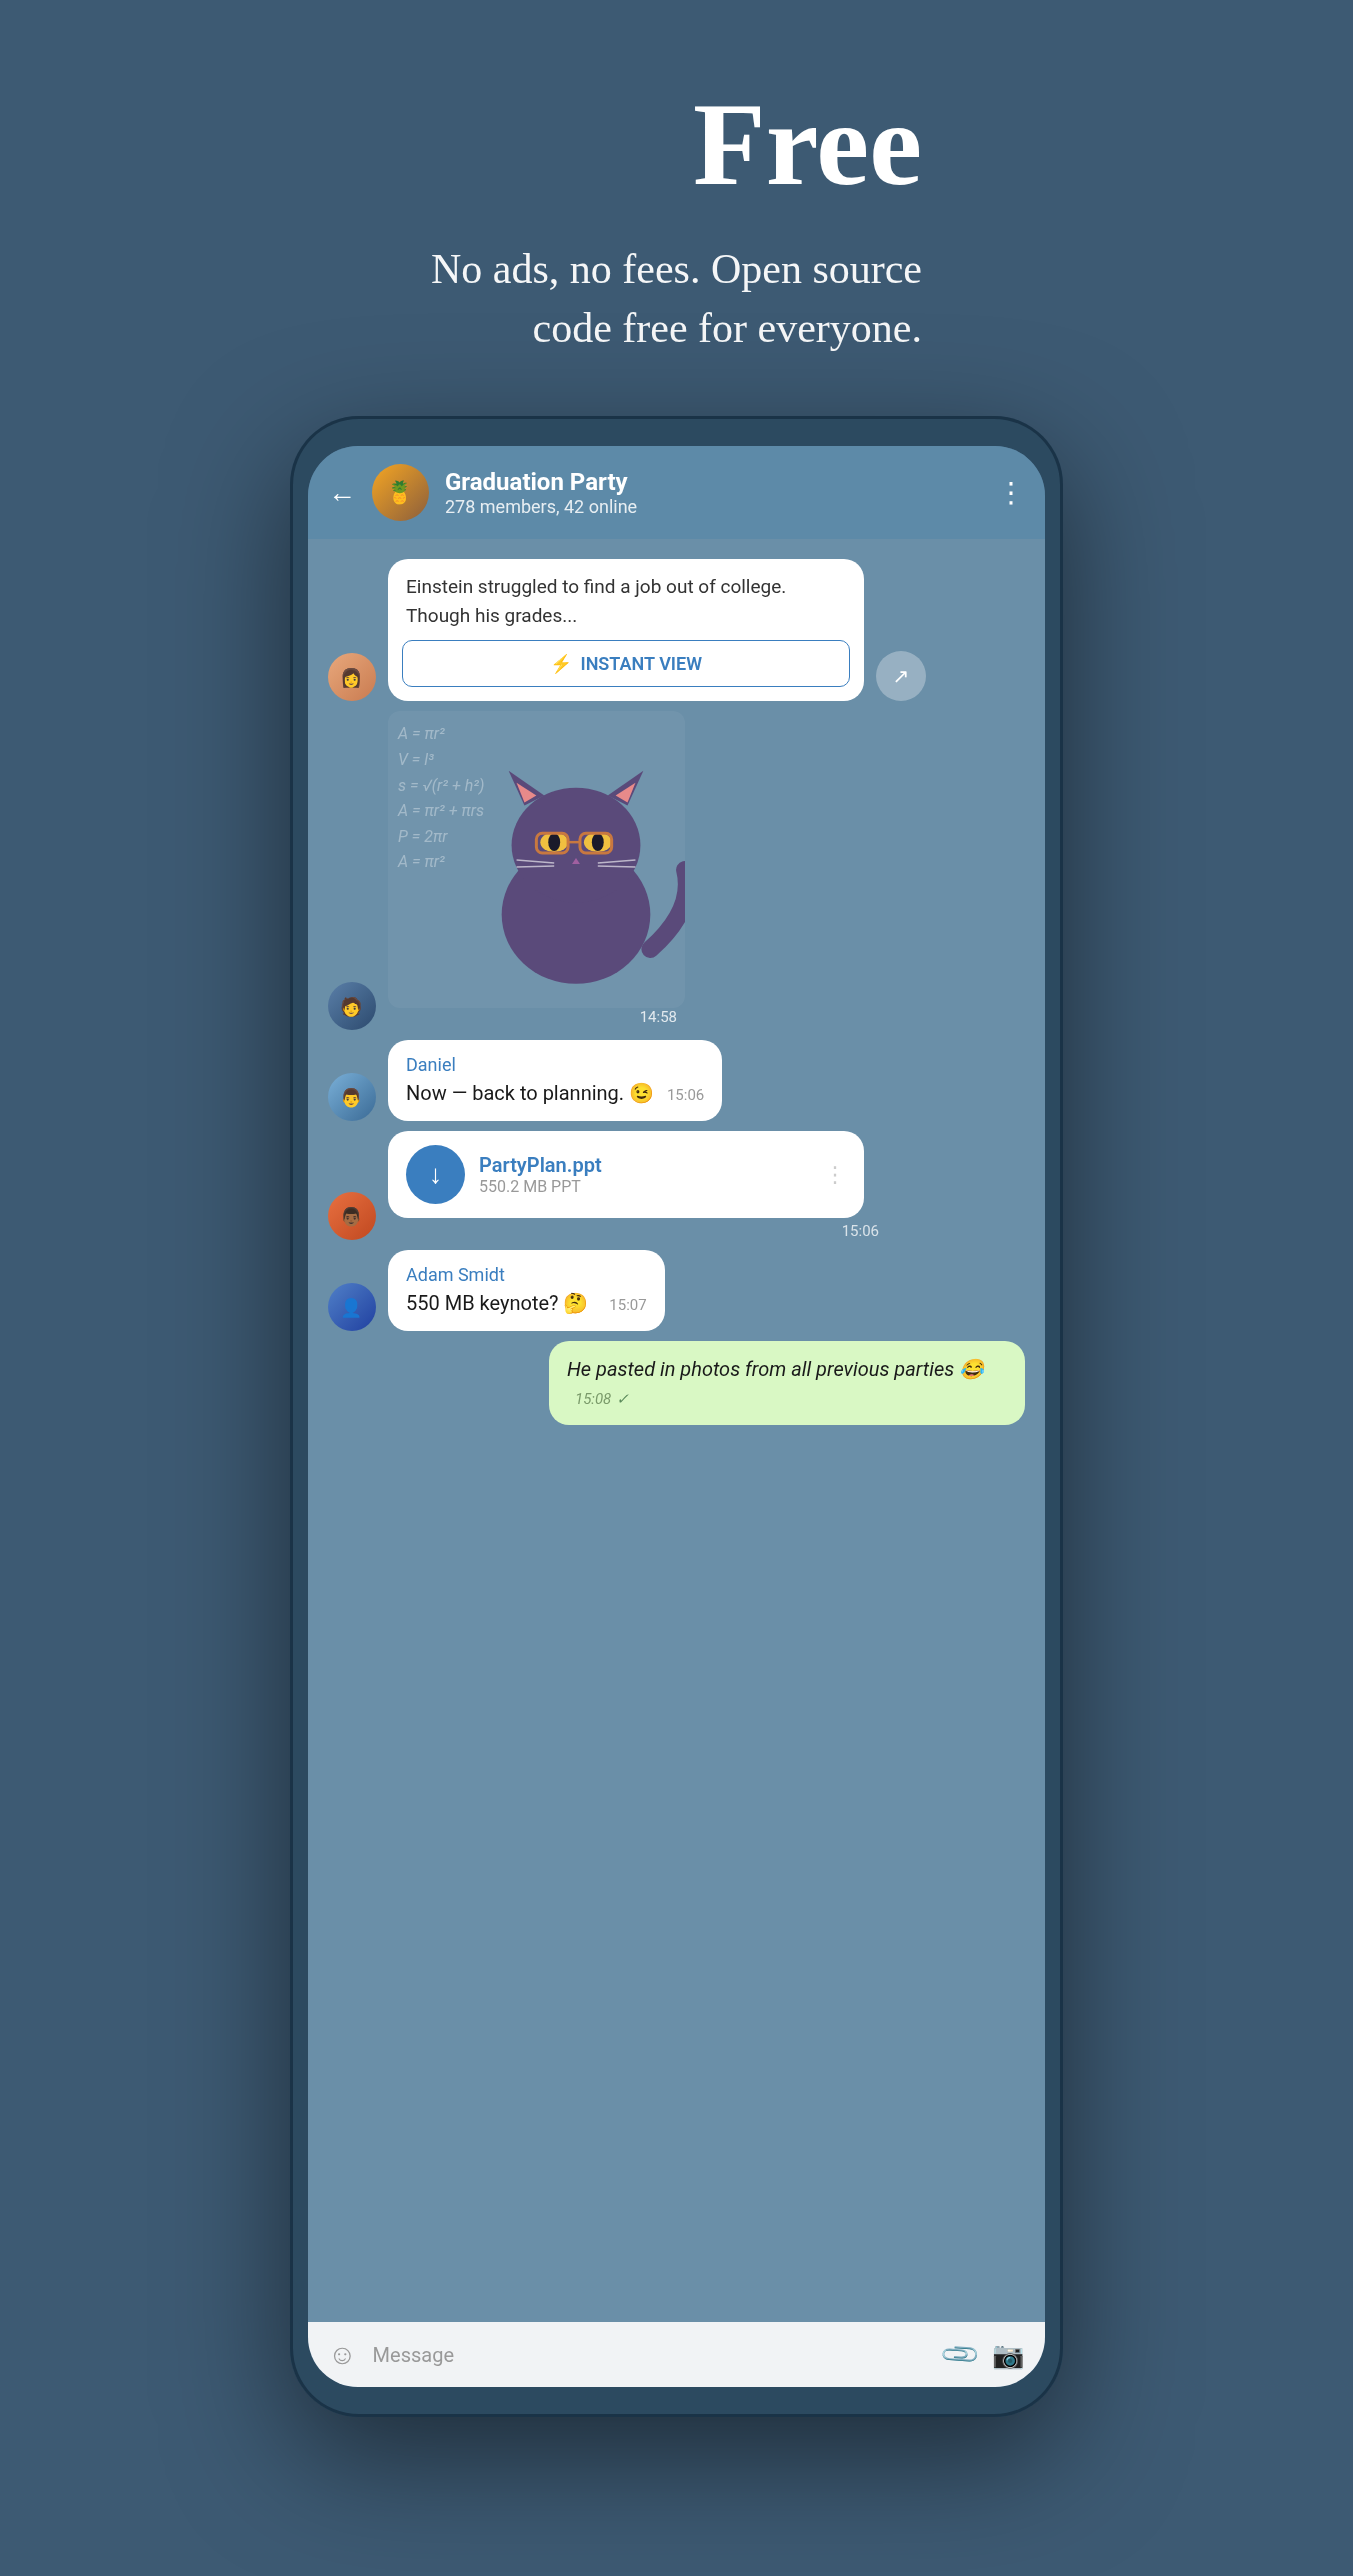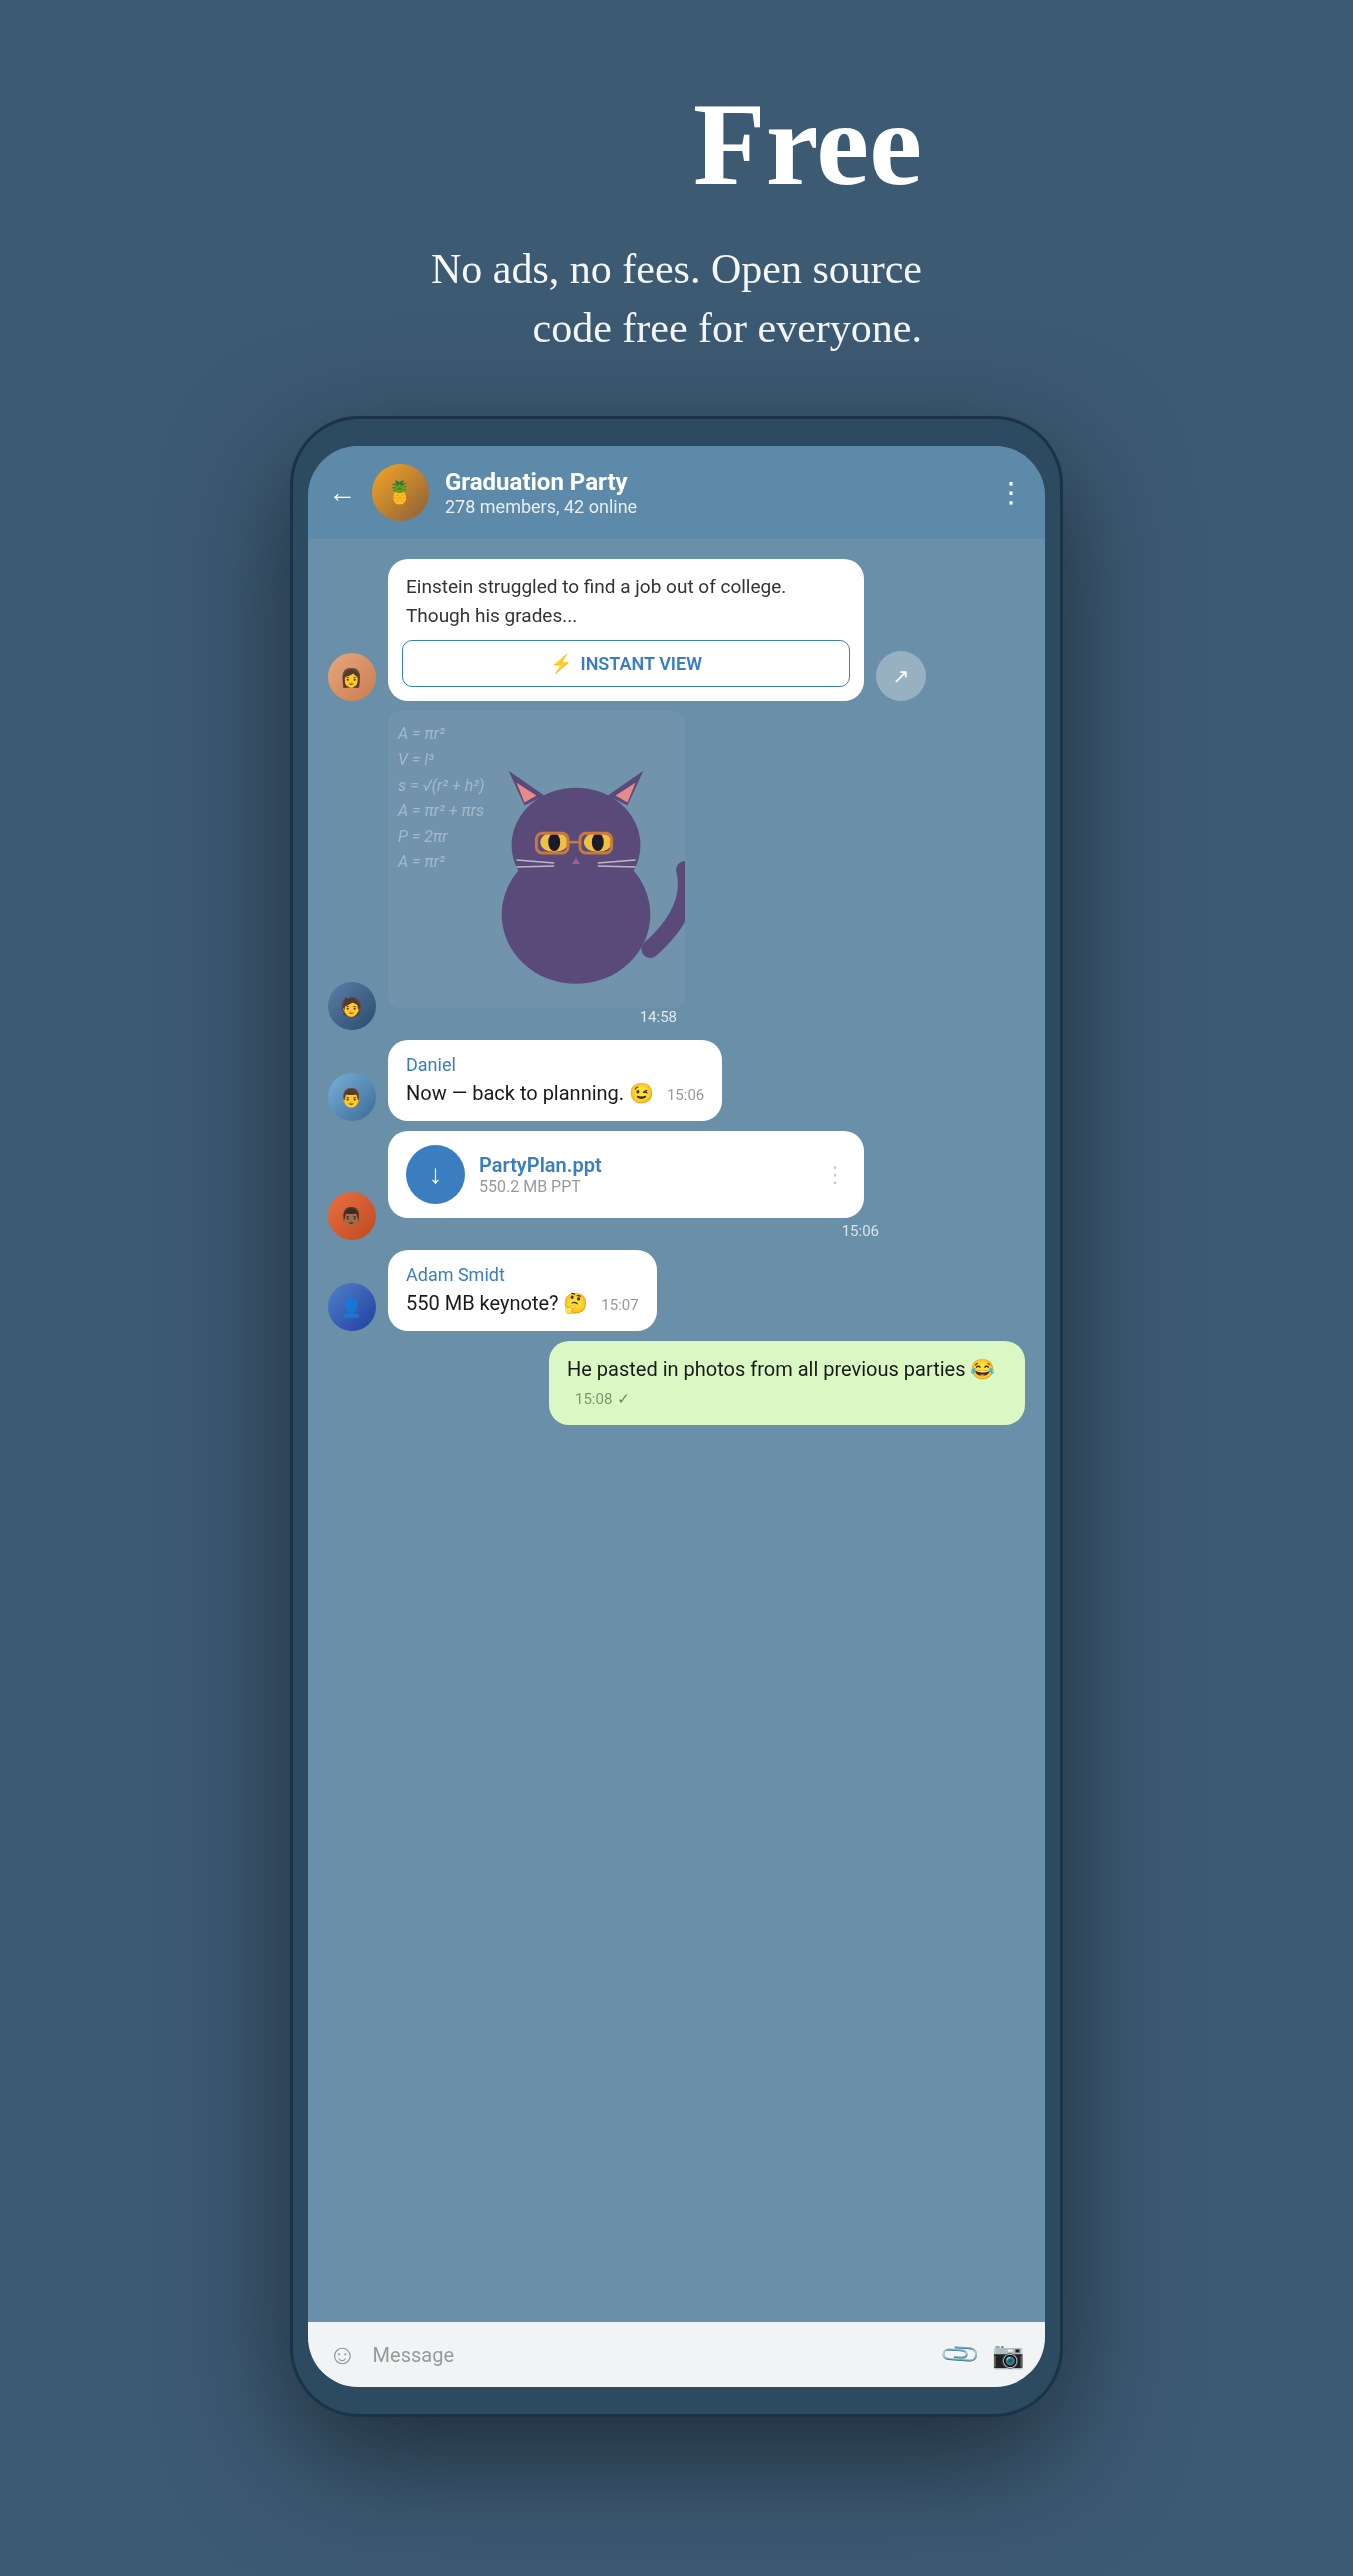--- a/index.html
+++ b/index.html
@@ -114,20 +114,21 @@
 
     
     .msg-row {
       display: flex;
       align-items: flex-end;
       gap: 12px;
     }
 
     .msg-row.right {
       justify-content: flex-end;
+      font-style: italic;
     }
 
     .msg-avatar {
       width: 48px;
       height: 48px;
       border-radius: 50%;
       flex-shrink: 0;
       overflow: hidden;
       display: flex;
       align-items: center;
@@ -428,21 +429,21 @@
           <div style="text-align:right; font-size:15px; color:rgba(255,255,255,0.75); padding-right:4px; margin-top:4px;">15:06</div>
         </div>
       </div>
 
       <div class="msg-row">
         <div class="msg-avatar" style="background: linear-gradient(135deg, #5080c8, #2040a0);">👤</div>
         <div class="bubble">
           <div class="bubble-sender">Adam Smidt</div>
           <div class="bubble-text">
             550 MB keynote? 🤔
-            <span style="font-size:15px; color:#999; margin-left:8px;">15:07</span>
+            <span style="font-size:15px; color:#999; margin-left:16px;">15:07</span>
           </div>
         </div>
       </div>
 
       <div class="msg-row right">
         <div class="bubble green">
           <div class="bubble-text">
             He pasted in photos from all previous parties 😂
             <span style="font-size:15px; color:#7a9a6a; margin-left:8px;">15:08</span>
             <span style="color:#5a8a5a; font-size:15px;">✓</span>

